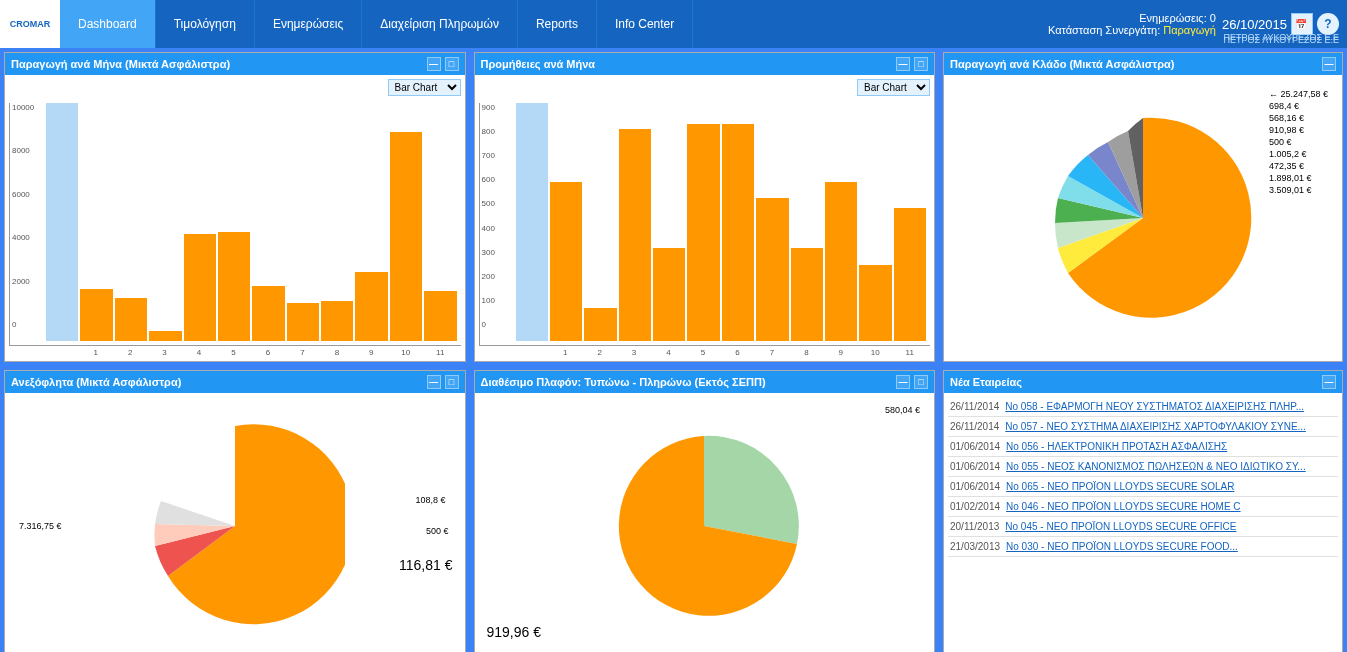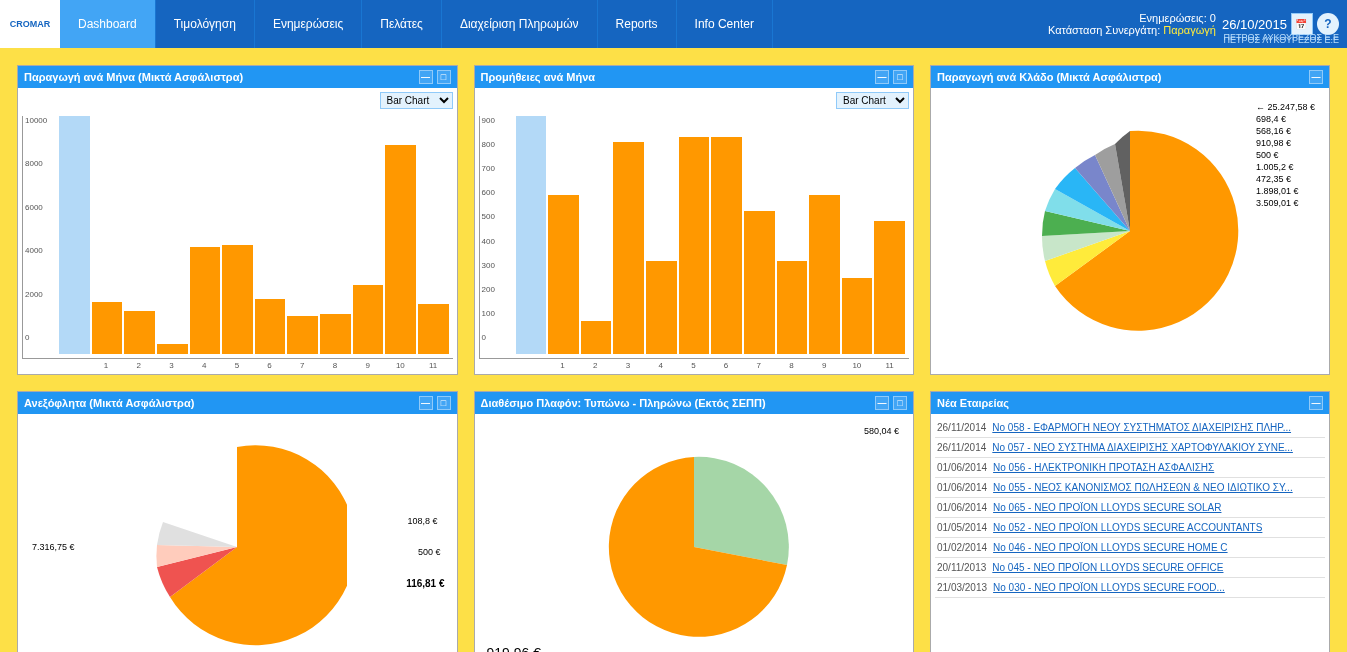--- a/index.html
+++ b/index.html
@@ -39,24 +39,24 @@
       display: flex; align-items: center; justify-content: center;
       font-size: 12px; font-weight: bold; color: #1565c0; cursor: pointer;
     }
     .user-line { font-size: 10px; color: #bbdefb; text-align: right; }
 
     
     #main {
       display: grid;
       grid-template-columns: 1fr 1fr 400px;
       grid-template-rows: 310px 290px;
-      gap: 16px;
-      padding: 17px;
+      gap: 8px;
+      padding: 4px;
       height: calc(652px - 48px);
-      background: #fde047;
+      background: #3b82f6;
     }
 
     .panel {
       background: white;
       border: 1px solid #aaa;
       display: flex; flex-direction: column;
       overflow: hidden;
     }
     .panel-header {
       background: #2196f3;
@@ -130,21 +130,20 @@
 <body>
 
 <div id="topbar">
   <div id="logo">
     <span style="font-size:9px; font-weight:bold; color:#1565c0;">CROMAR</span>
   </div>
   <div class="nav-tabs">
     <div class="nav-tab active">Dashboard</div>
     <div class="nav-tab">Τιμολόγηση</div>
     <div class="nav-tab">Ενημερώσεις</div>
-    <div class="nav-tab">Πελάτες</div>
     <div class="nav-tab">Διαχείριση Πληρωμών</div>
     <div class="nav-tab">Reports</div>
     <div class="nav-tab">Info Center</div>
   </div>
   <div id="topbar-right">
     <div class="status-block">
       <div>
         <span>Ενημερώσεις:</span>
         <span>0</span>
       </div>
@@ -343,21 +342,21 @@
           <path d="M110,110 L43,160 A100,100 0 0,1 30,130 Z" fill="#ef5350"></path>
 
           <path d="M110,110 L30,130 A100,100 0 0,1 30,108 Z" fill="#ffccbc"></path>
 
           <path d="M110,110 L30,108 A100,100 0 0,1 36,85 Z" fill="#e0e0e0"></path>
         </svg>
 
         <div style="position:absolute; left:10px; top:50%; transform:translateY(-50%); font-size:9px;">7.316,75 €</div>
         <div style="position:absolute; right:15px; top:38%; font-size:9px;">108,8 €</div>
         <div style="position:absolute; right:12px; top:50%; font-size:9px;">500 €</div>
-        <div style="position:absolute; right:8px; top:62%; font-size:10px;font-weight:bold;">116,81 €</div>
+        <div style="position:absolute; right:8px; top:62%; font-size:14px;">116,81 €</div>
       </div>
     </div>
   </div>
 
   <div class="panel">
     <div class="panel-header">
       <span>Διαθέσιμο Πλαφόν: Τυπώνω - Πληρώνω (Εκτός ΣΕΠΠ)</span>
       <div class="panel-header-icons">
         <div class="panel-icon">—</div>
         <div class="panel-icon">□</div>
@@ -401,24 +400,20 @@
         </div>
         <div class="news-item">
           <span class="news-date">01/06/2014</span>
           <span class="news-link">Νο 055 - ΝΕΟΣ ΚΑΝΟΝΙΣΜΟΣ ΠΩΛΗΣΕΩΝ &amp; ΝΕΟ ΙΔΙΩΤΙΚΟ ΣΥ...</span>
         </div>
         <div class="news-item">
           <span class="news-date">01/06/2014</span>
           <span class="news-link">Νο 065 - ΝΕΟ ΠΡΟΪΟΝ LLOYDS SECURE SOLAR</span>
         </div>
         <div class="news-item">
-          <span class="news-date">01/05/2014</span>
-          <span class="news-link">Νο 052 - ΝΕΟ ΠΡΟΪΟΝ LLOYDS SECURE ACCOUNTANTS</span>
-        </div>
-        <div class="news-item">
           <span class="news-date">01/02/2014</span>
           <span class="news-link">Νο 046 - ΝΕΟ ΠΡΟΪΟΝ LLOYDS SECURE HOME C</span>
         </div>
         <div class="news-item">
           <span class="news-date">20/11/2013</span>
           <span class="news-link">Νο 045 - ΝΕΟ ΠΡΟΪΟΝ LLOYDS SECURE OFFICE</span>
         </div>
         <div class="news-item">
           <span class="news-date">21/03/2013</span>
           <span class="news-link">Νο 030 - ΝΕΟ ΠΡΟΪΟΝ LLOYDS SECURE FOOD...</span>

